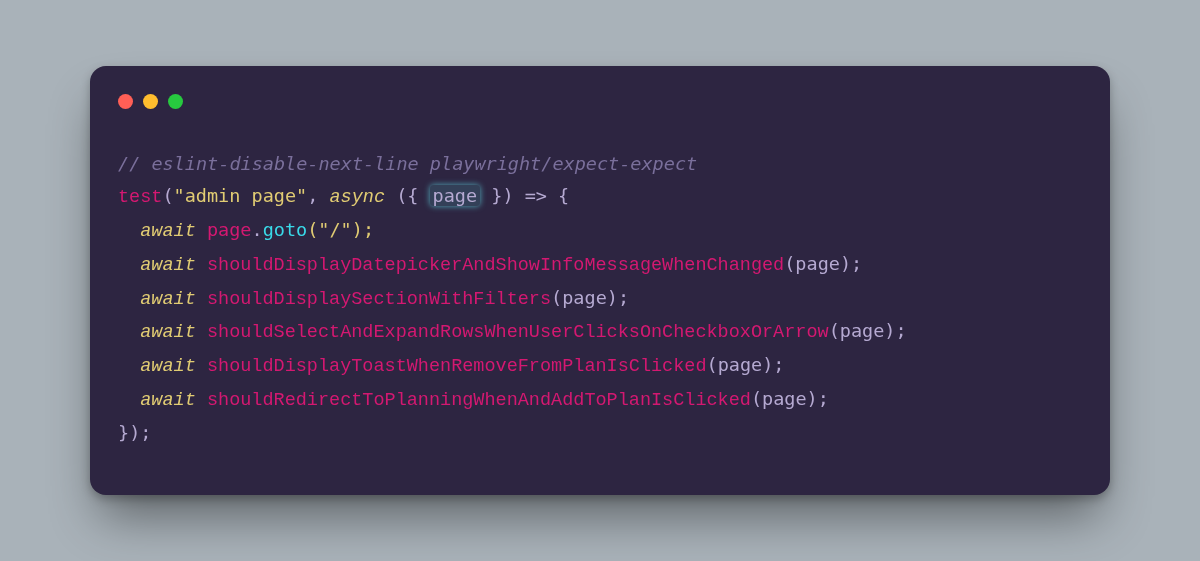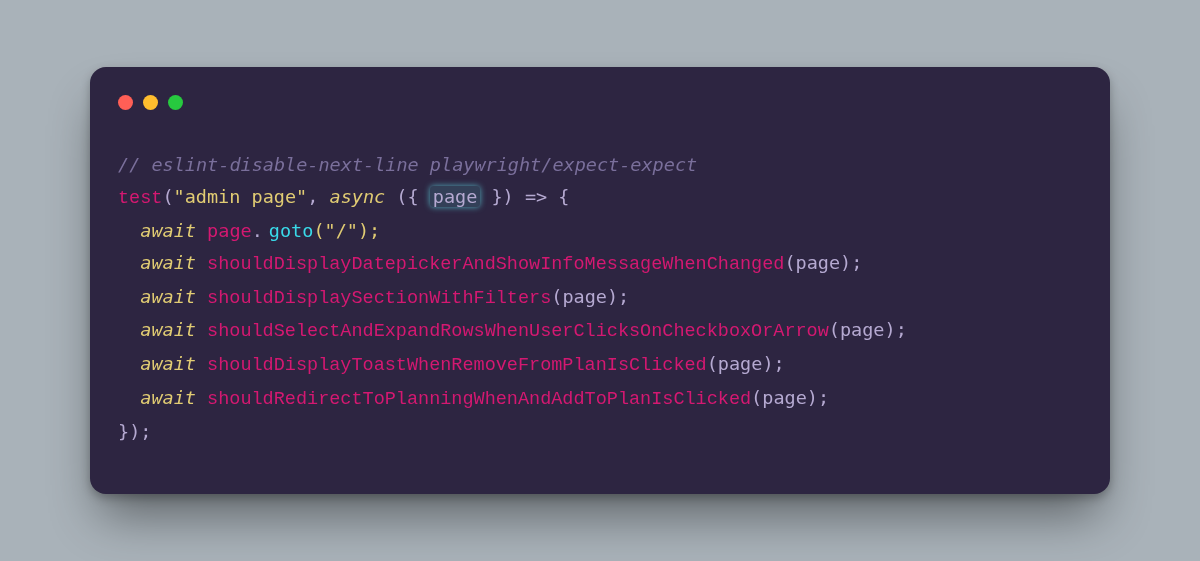--- a/index.html
+++ b/index.html
@@ -64,24 +64,24 @@
     line-height: 1.72;
     color: var(--punct);
     white-space: pre;
     font-family: ui-monospace, Menlo, Monaco, Consolas, monospace;
   }
   .line { display: block; }
   .indent { display: inline-block; width: 2ch; }
   .c-comment { color: var(--comment); font-style: italic; }
   .c-fn { color: var(--fn); font-family: Liberation Mono, monospace; }
   .c-string { color: var(--string); }
-  .c-keyword { color: var(--keyword); font-style: italic; }
+  .c-keyword { color: var(--keyword); font-style: italic; font-family: Liberation Mono, monospace; }
   .c-punct { color: var(--punct); }
   .c-ident { color: var(--identifier); }
-  .c-method { color: var(--method); margin-left: 6px; }
+  .c-method { color: var(--method); }
   .c-param {
     color: var(--punct);
     background: var(--param-bg);
     border-radius: 4px;
     padding: 0 3px;
     box-shadow: 0 0 6px var(--param-glow);
   }
 </style>
 </head>
 <body>

